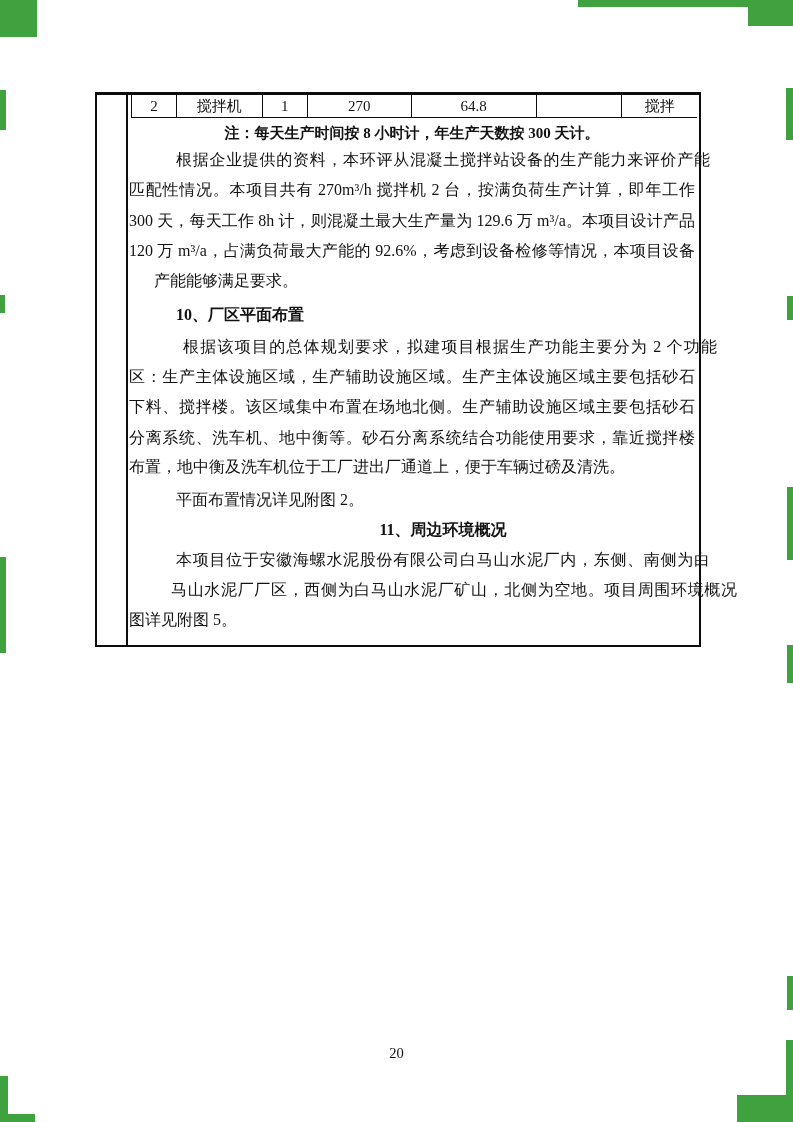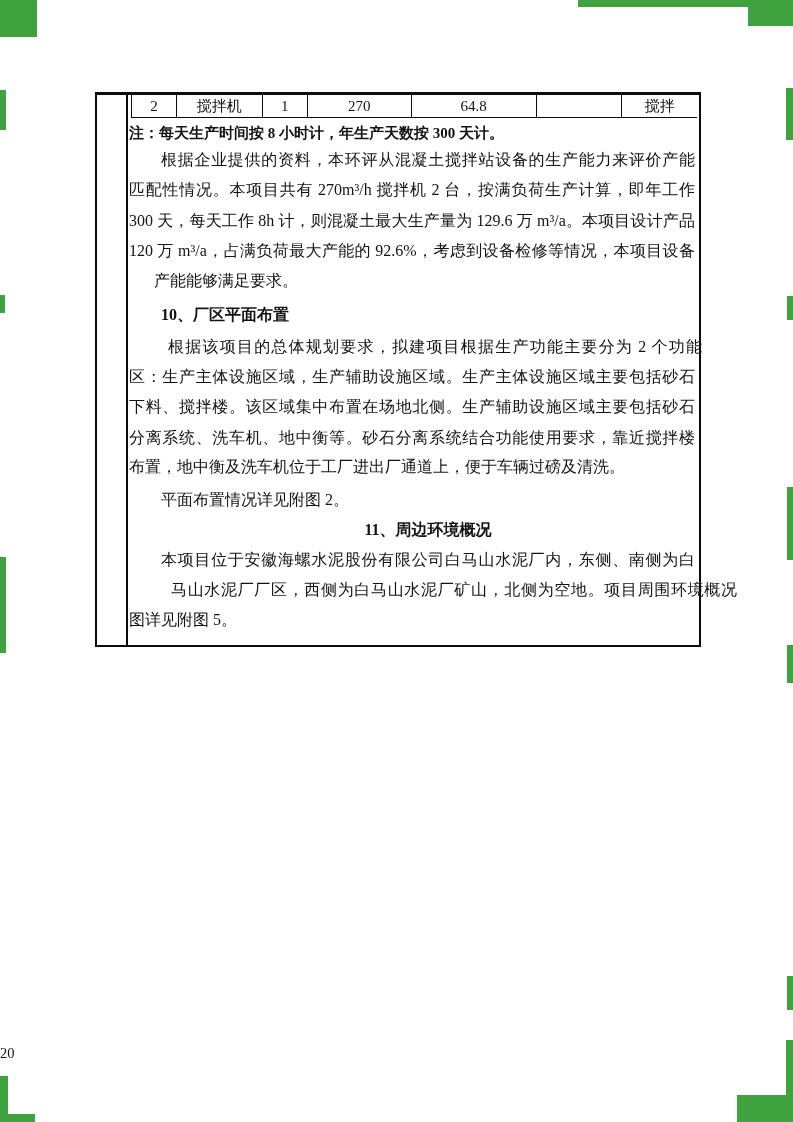--- a/index.html
+++ b/index.html
@@ -27,29 +27,29 @@
   }
   .c0{width:7.95%}.c1{width:15.2%}.c2{width:7.95%}.c3{width:18.4%}
   .c4{width:22.1%}.c5{width:15.2%}.c6{width:13.2%}
   
   .textcol{position:absolute;left:129px;top:0;width:566px;}
   .ln{
     position:absolute;left:0;width:566px;height:30px;line-height:30px;
     font-size:16px;overflow:hidden;white-space:nowrap;
   }
   .fill{text-align:justify;text-align-last:justify;white-space:normal;}
-  .ind{text-indent:2em;}
+  .ind{text-indent:2em;padding-left:15px;}
   .bold{font-weight:bold;}
   .note-line{
     position:absolute;left:0;width:566px;height:26px;line-height:26px;
     font-size:15px;font-weight:bold;overflow:hidden;white-space:nowrap;
   }
   .page-number{
     position:absolute;left:0;top:1042px;width:793px;height:22px;line-height:22px;
-    font-size:14.5px;
+    text-align:center;font-size:14.5px;
   }
 </style>
 </head>
 <body>
 
 <div class="page">
 
   <div class="edge" style="left:0;top:0;width:37px;height:37px;"></div>
   <div class="edge" style="left:578px;top:0;width:215px;height:7px;"></div>
   <div class="edge" style="left:748px;top:0;width:45px;height:26px;"></div>
@@ -76,21 +76,21 @@
     <div class="cell c0">2</div>
     <div class="cell c1">搅拌机</div>
     <div class="cell c2">1</div>
     <div class="cell c3">270</div>
     <div class="cell c4">64.8</div>
     <div class="cell c5"></div>
     <div class="cell c6" style="border-right:none;">搅拌</div>
   </div>
 
   <div class="textcol">
-    <div class="note-line" style="top:120px;">注：每天生产时间按 8 小时计，年生产天数按 300 天计。</div>
+    <div class="note-line" style="top:120px;text-align:center;">注：每天生产时间按 8 小时计，年生产天数按 300 天计。</div>
 
     <div class="ln ind fill" style="top:145px;">根据企业提供的资料，本环评从混凝土搅拌站设备的生产能力来评价产能</div>
     <div class="ln fill" style="top:175px;">匹配性情况。本项目共有 270m³/h 搅拌机 2 台，按满负荷生产计算，即年工作</div>
     <div class="ln fill" style="top:206px;">300 天，每天工作 8h 计，则混凝土最大生产量为 129.6 万 m³/a。本项目设计产品</div>
     <div class="ln fill" style="top:236px;">120 万 m³/a，占满负荷最大产能的 92.6%，考虑到设备检修等情况，本项目设备</div>
     <div class="ln" style="top:266px;padding-left:25px;">产能能够满足要求。</div>
 
     <div class="ln ind bold" style="top:300px;">10、厂区平面布置</div>
 
     <div class="ln ind fill" style="top:332px;margin-left:7px;">根据该项目的总体规划要求，拟建项目根据生产功能主要分为 2 个功能</div>

